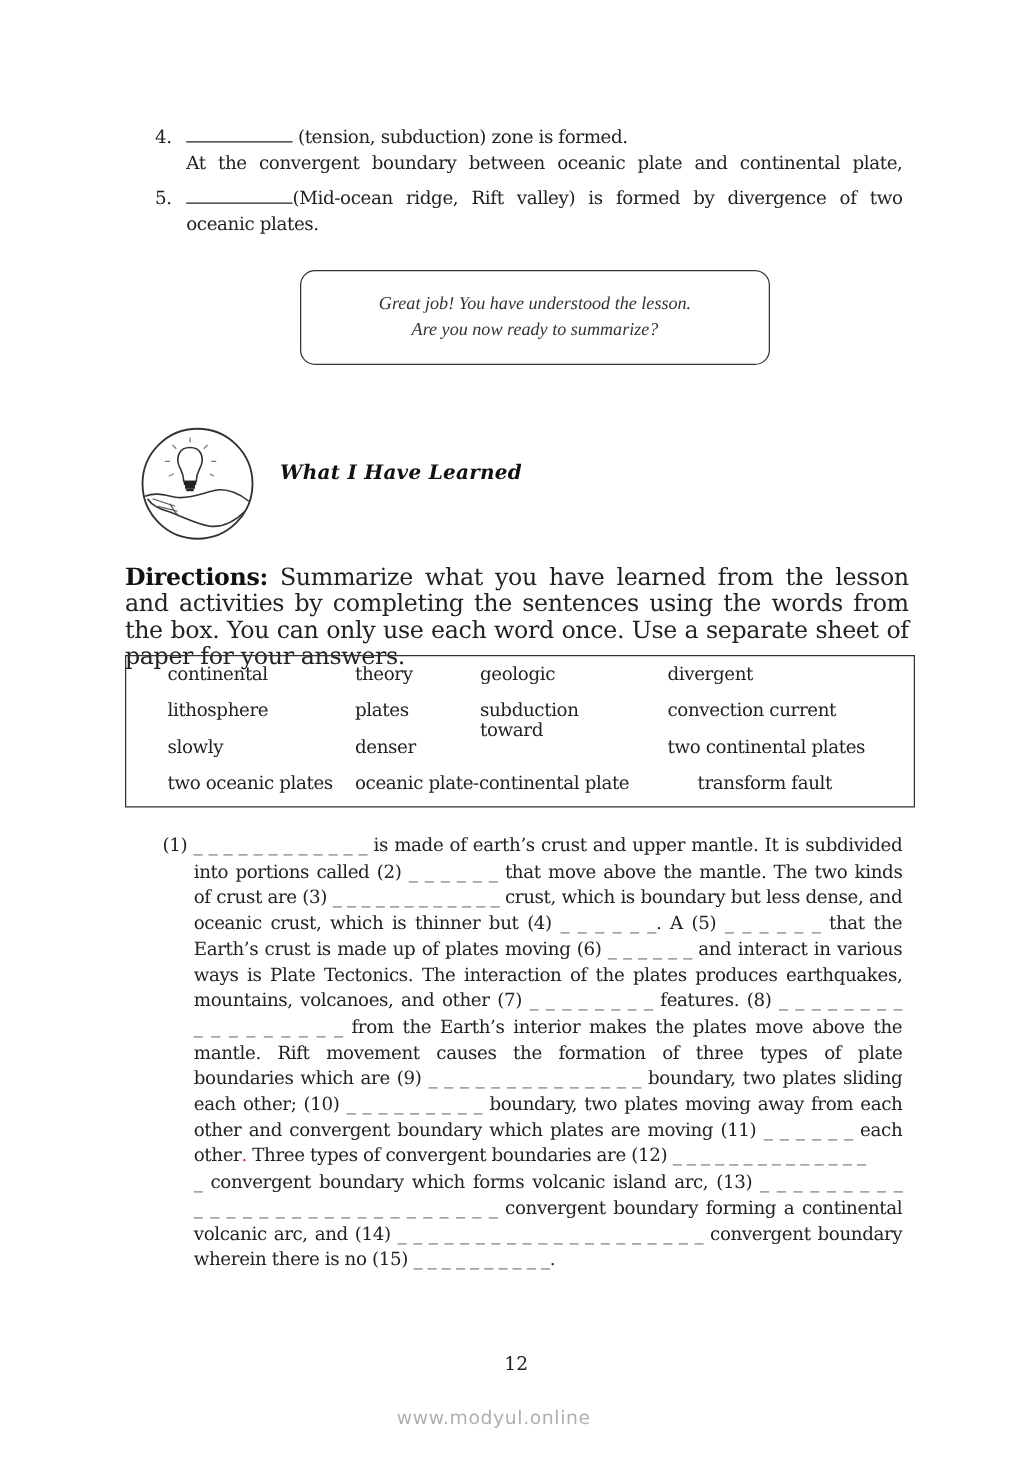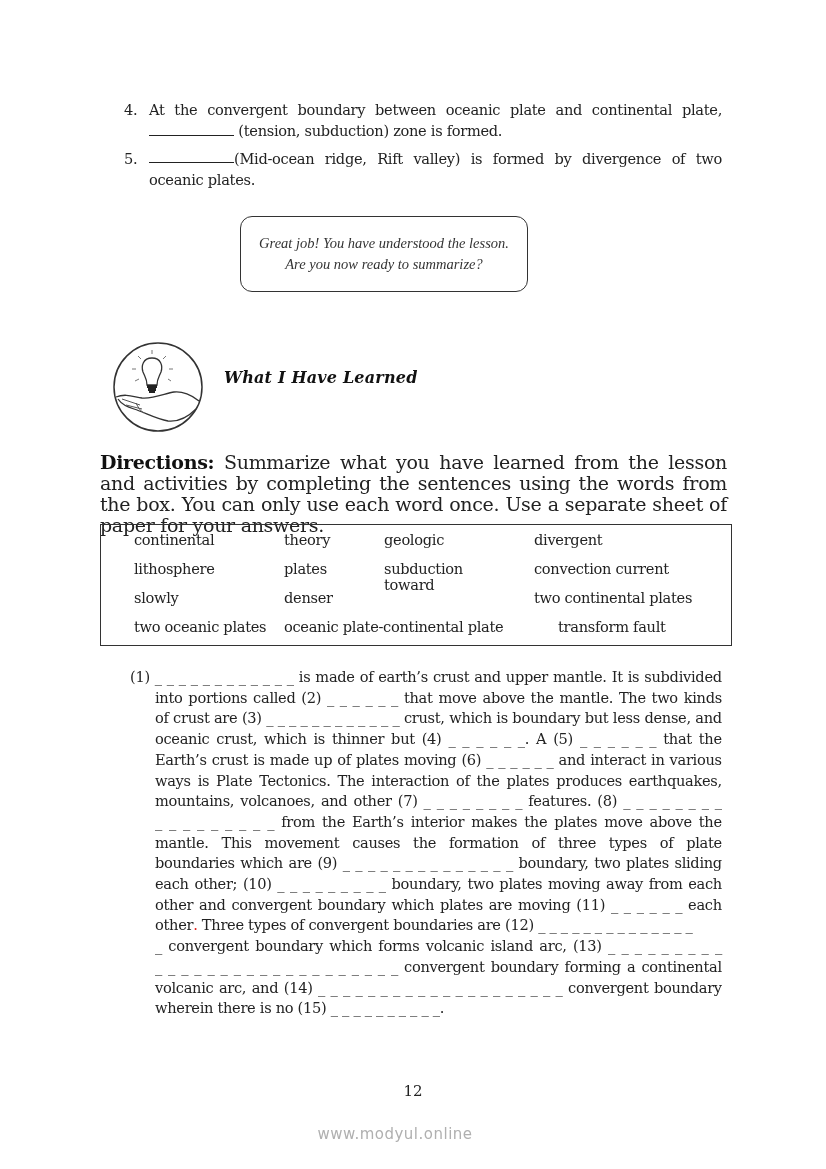--- a/index.html
+++ b/index.html
@@ -11,21 +11,21 @@
     .abs { position: absolute; }
 
     
     .qitem { position: absolute; left: 124px; width: 598px; font-size: 14.6px; line-height: 21px; font-family: "DejaVu Serif", serif; letter-spacing: -0.3px; }
     .qnum { position: absolute; left: 0; top: 0; }
     .qtext { margin-left: 25px; text-align: justify; text-align-last: left; }
     .blank { display: inline-block; border-bottom: 1px solid #222; width: 85px; height: 14px; vertical-align: baseline; }
 
     
     .callout {
-      left: 240px; top: 216px; width: 288px; height: 76px;
+      left: 240px; top: 216px; width: 376px; height: 76px;
       border: 1.5px solid #333; border-radius: 12px;
       box-sizing: border-box;
       display: flex; flex-direction: column; align-items: center; justify-content: center;
       font-family: "Liberation Serif", serif; font-style: italic; font-size: 14.5px; line-height: 21px; color: #333;
     }
 
     
     .icon-circle { left: 112px; top: 341px; width: 92px; height: 92px; }
     .section-title {
       left: 224px; top: 368px;
@@ -60,22 +60,22 @@
 
     .page-num { left: 0; width: 826px; top: 1082px; text-align: center; font-size: 15px; color: #222; }
     .watermark { left: 0; width: 790px; top: 1125px; text-align: center; font-family: "DejaVu Sans", sans-serif; font-size: 15px; color: #b0b0b0; letter-spacing: 0.5px; }
   </style>
 </head>
 <body>
 
 <div class="qitem" style="top:99px;">
   <span class="qnum">4.</span>
   <div class="qtext">
+    <div><span class="blank"></span><span> (tension, subduction) zone is formed.</span></div>
     <div style="text-align:justify;text-align-last:justify;">At the convergent boundary between oceanic plate and continental plate,</div>
-    <div><span class="blank"></span><span> (tension, subduction) zone is formed.</span></div>
   </div>
 </div>
 
 <div class="qitem" style="top:148px;">
   <span class="qnum">5.</span>
   <div class="qtext">
     <div style="display:flex;">
         <span class="blank" style="flex:none;"></span>
         <span style="flex:1;text-align:justify;text-align-last:justify;white-space:normal;"> (Mid-ocean ridge, Rift valley) is formed by divergence of two</span>
       </div>
@@ -311,21 +311,21 @@
       <span class="w">interior</span>
       <span class="w">makes</span>
       <span class="w">the</span>
       <span class="w">plates</span>
       <span class="w">move</span>
       <span class="w">above</span>
       <span class="w">the</span>
     </div>
   <div class="line indent">
       <span class="w">mantle.</span>
-      <span class="w">This</span>
+      <span class="w">Rift</span>
       <span class="w">movement</span>
       <span class="w">causes</span>
       <span class="w">the</span>
       <span class="w">formation</span>
       <span class="w">of</span>
       <span class="w">three</span>
       <span class="w">types</span>
       <span class="w">of</span>
       <span class="w">plate</span>
     </div>

